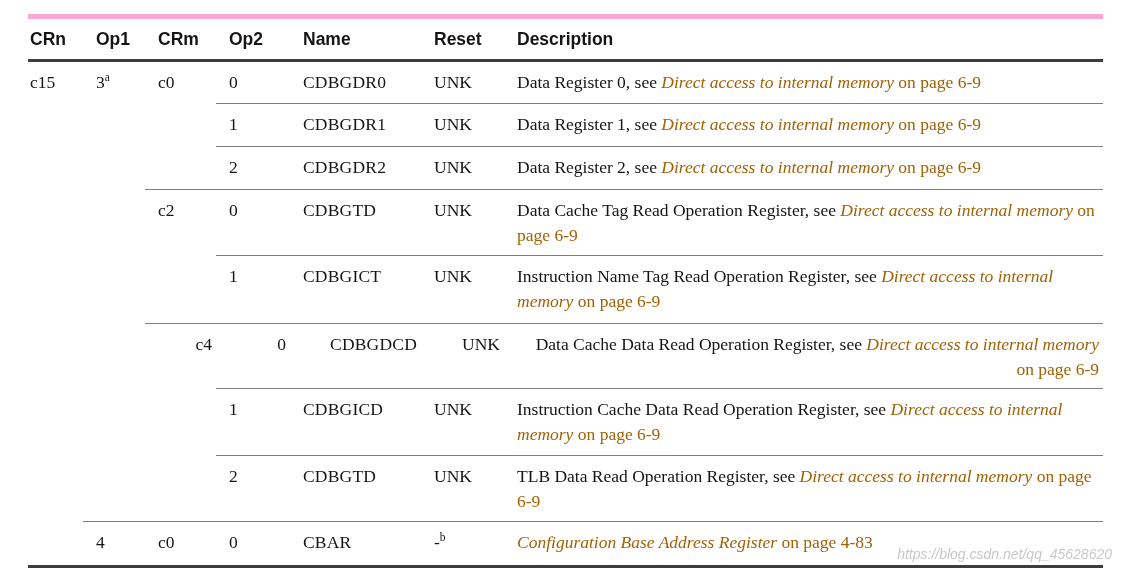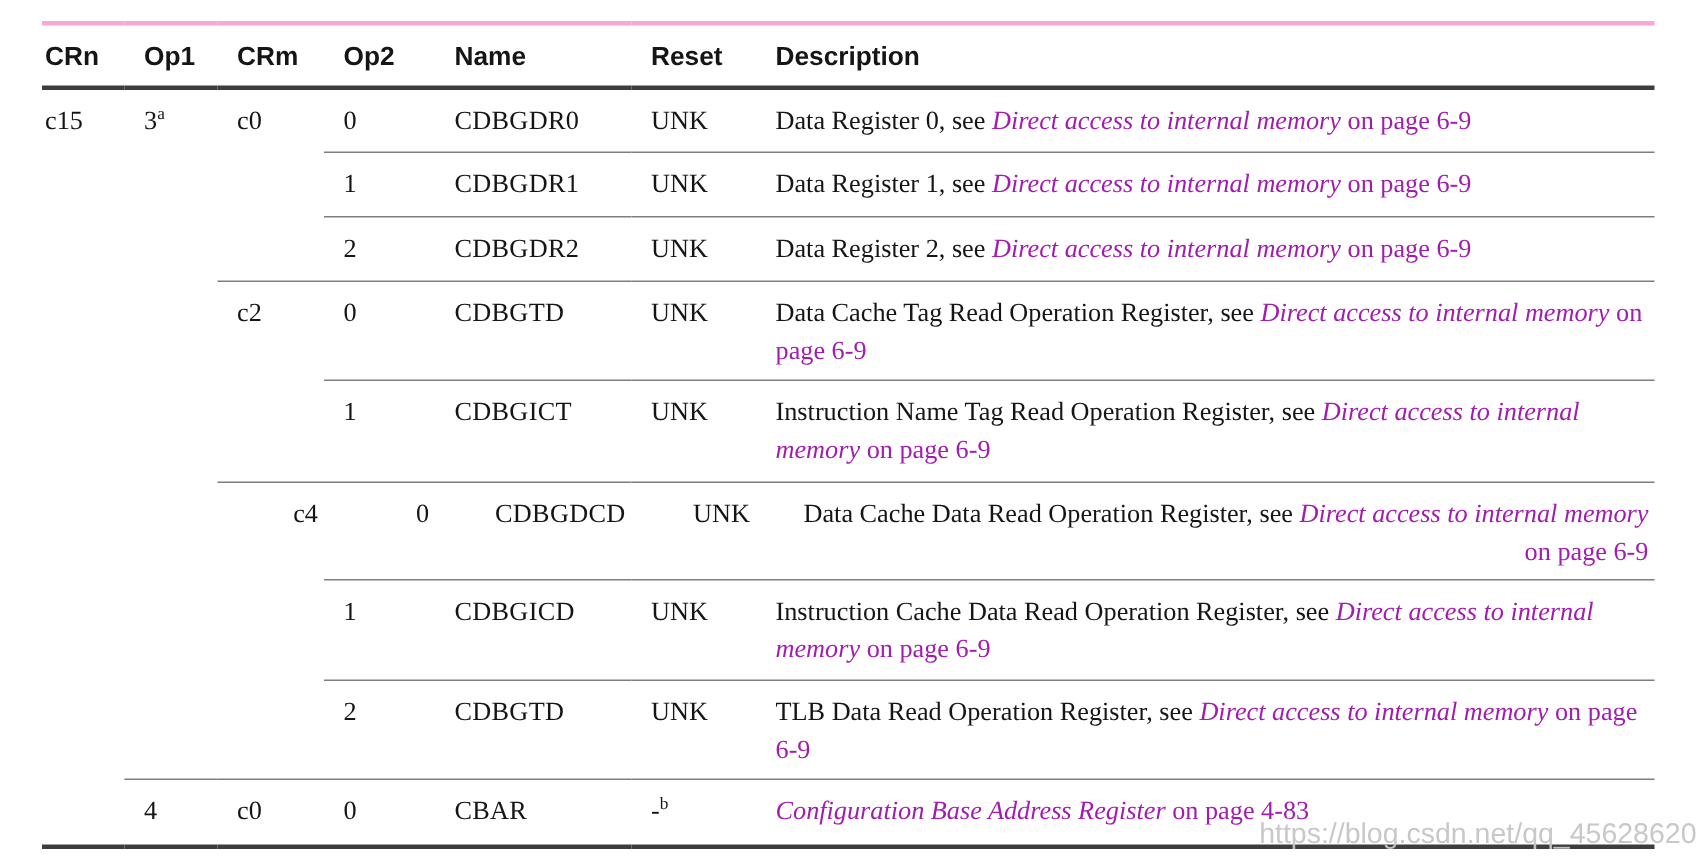--- a/index.html
+++ b/index.html
@@ -11,21 +11,21 @@
     position:relative;
     overflow:hidden;
   }
   table#regtable {
     border-collapse:collapse;
     table-layout:fixed;
     margin:14px 0 0 28px;
     width:1075px;
   }
   thead tr {
-    border-top:3px solid #f9a8d4;
+    border-top:5px solid #f9a8d4;
     border-bottom:3px solid #3d3d3d;
   }
   th {
     font-family:"Liberation Sans", sans-serif;
     font-weight:bold;
     font-size:17.5px;
     text-align:left;
     vertical-align:middle;
     height:40px;
     padding:0 0 0 2px;
@@ -41,32 +41,33 @@
   }
   td.pad { padding-left:13px; }
   tr.h43 td { height:43px;margin-left:32px; }
   tr.h66 td { height:66px; }
   tr.h68 td { height:68px; }
   tr.h65 td { height:65px;text-align:right; }
   tr.h67 td { height:67px; }
   tr.h45 td { height:45px; }
   td.bt { border-top:1px solid #7e7e7e; }
   tr.last td { border-bottom:3px solid #3d3d3d; }
-  .lnk { color:#a21caf; text-decoration:none; }
+  .lnk { color:#a16207; text-decoration:none; }
   .it  { font-style:italic; }
   sup  { font-size:11.5px; line-height:0; }
   .name-cell { letter-spacing:0.2px; }
   #watermark {
     position:absolute;
-    right:1px;
+    right:20px;
     top:546px;
     font-family:"Liberation Sans", sans-serif;
-    font-size:19px;
+    font-size:14px;
     color:rgba(197,197,197,0.95);
     white-space:nowrap;
+    font-style:italic;
   }
 </style>
 </head>
 <body>
 
 <table id="regtable">
   <colgroup>
     <col style="width:55px">
       <col style="width:62px">
       <col style="width:71px">

